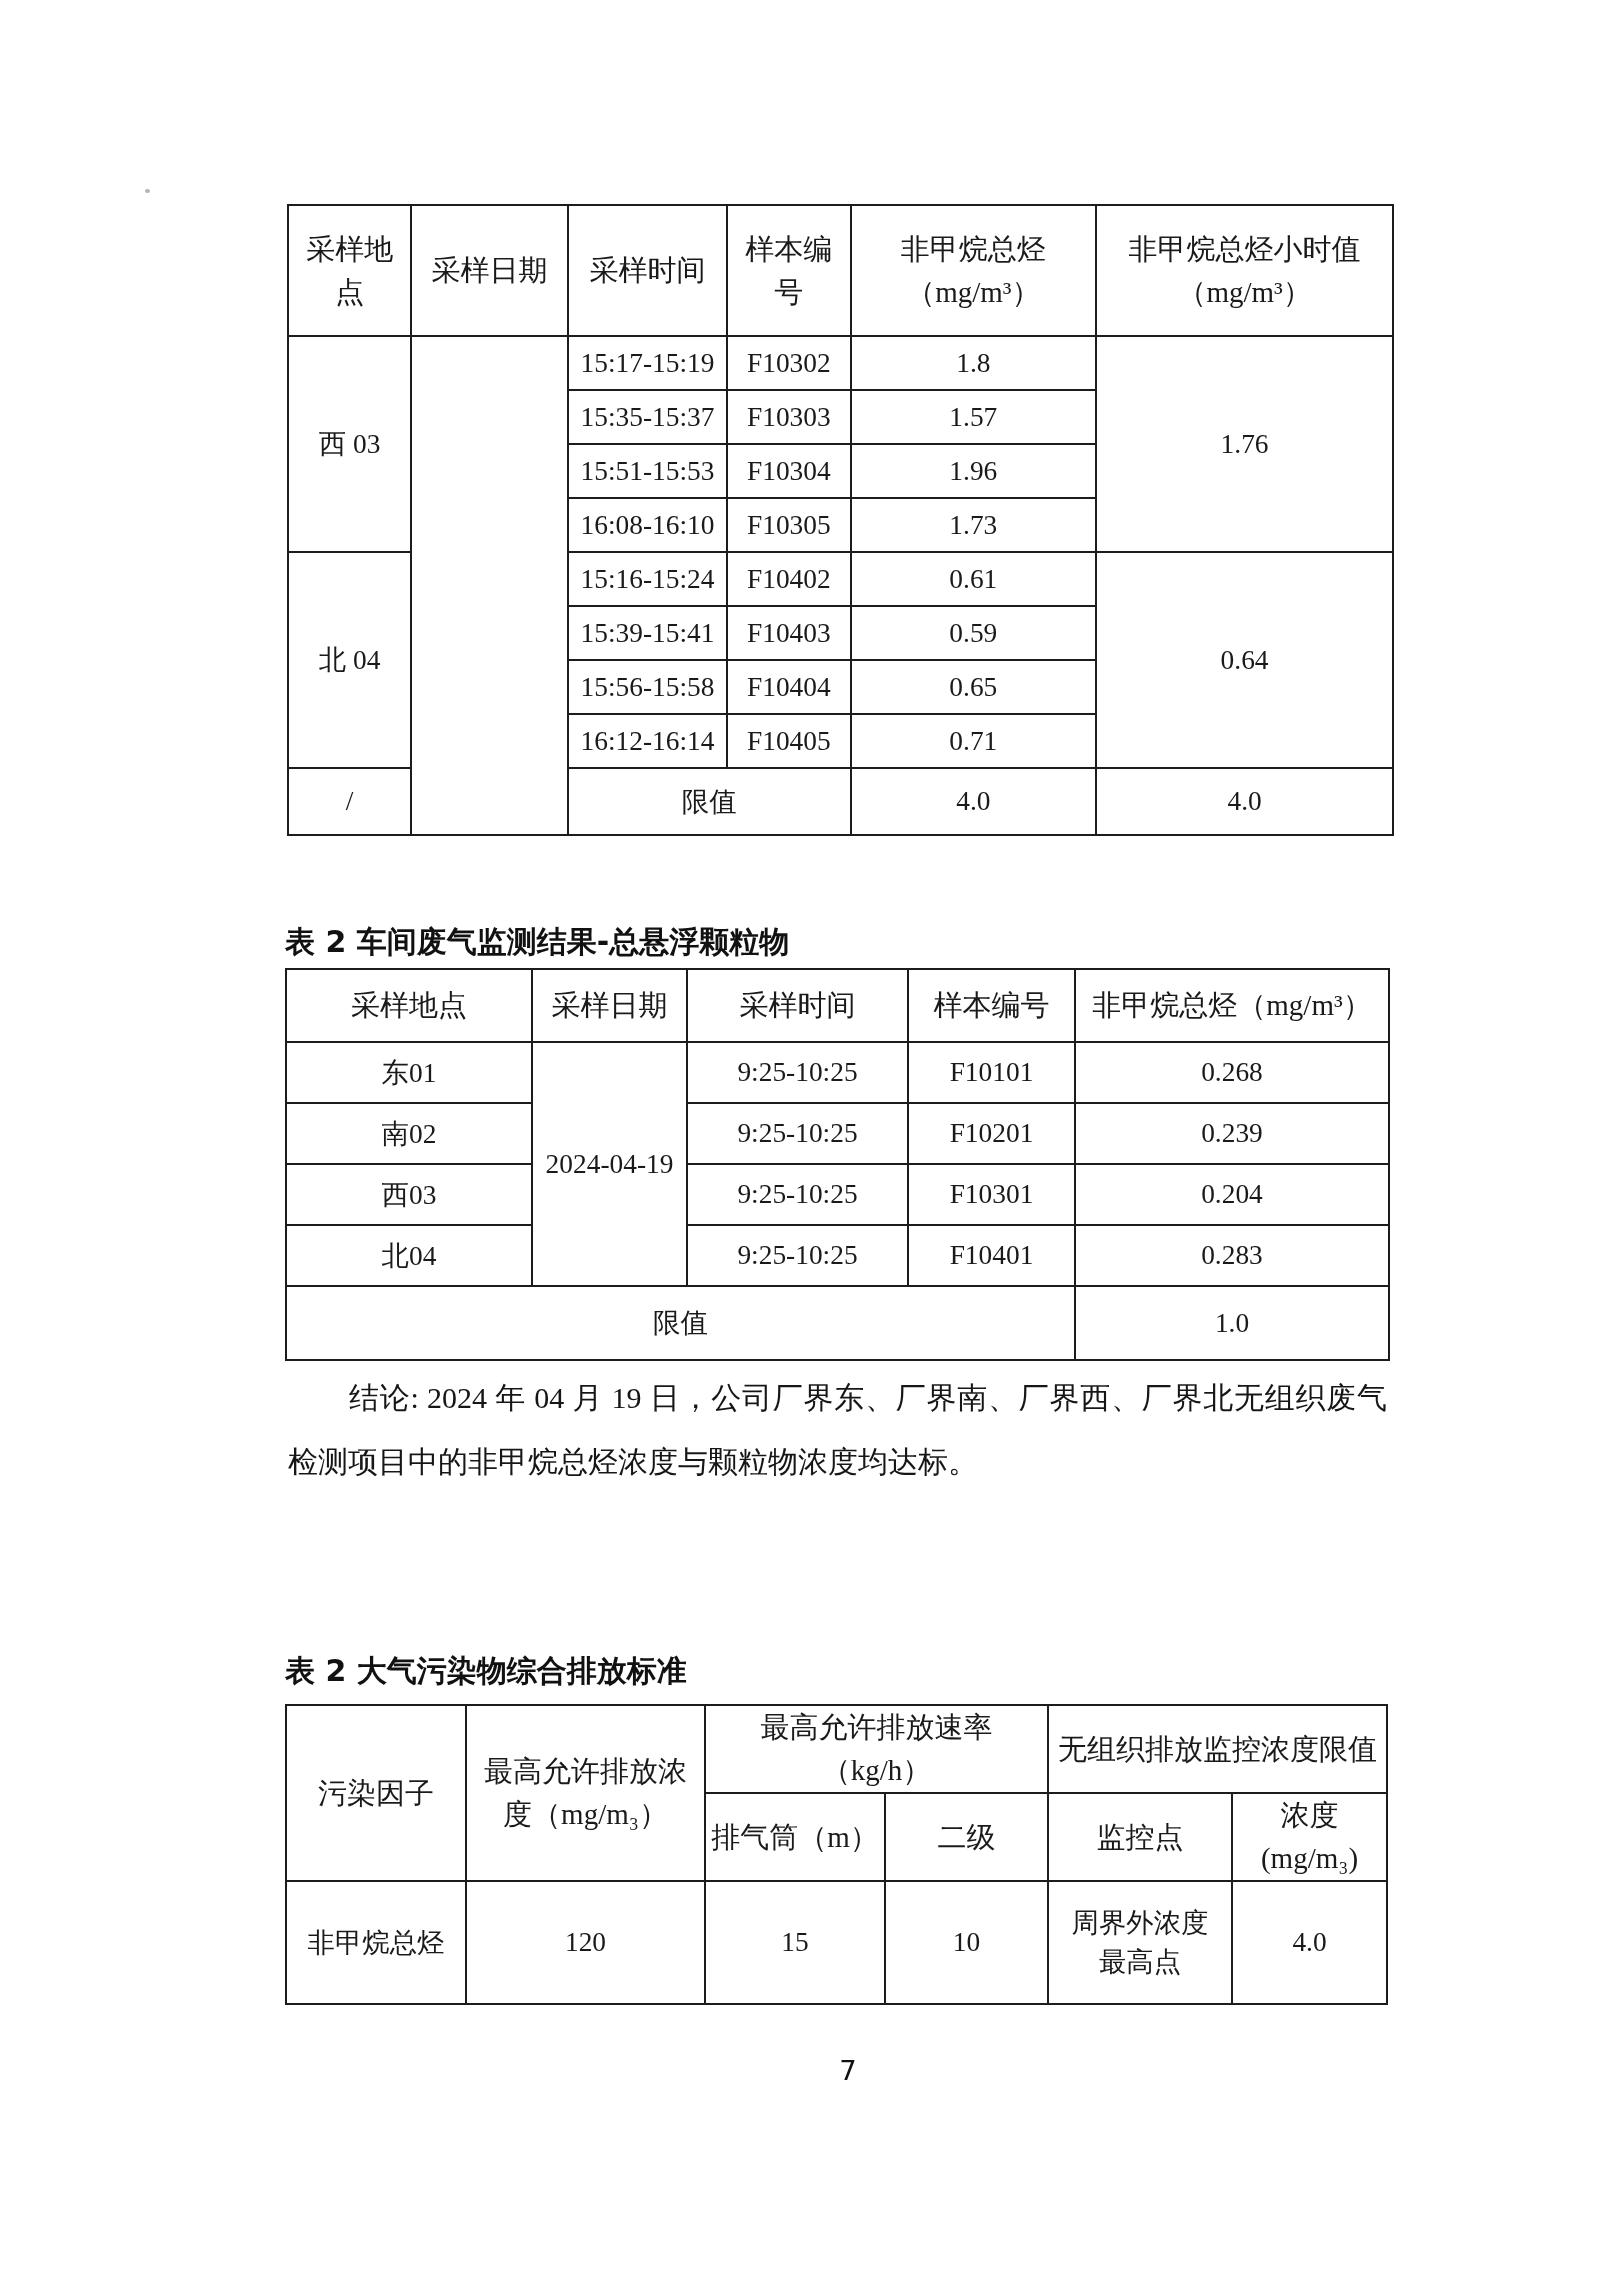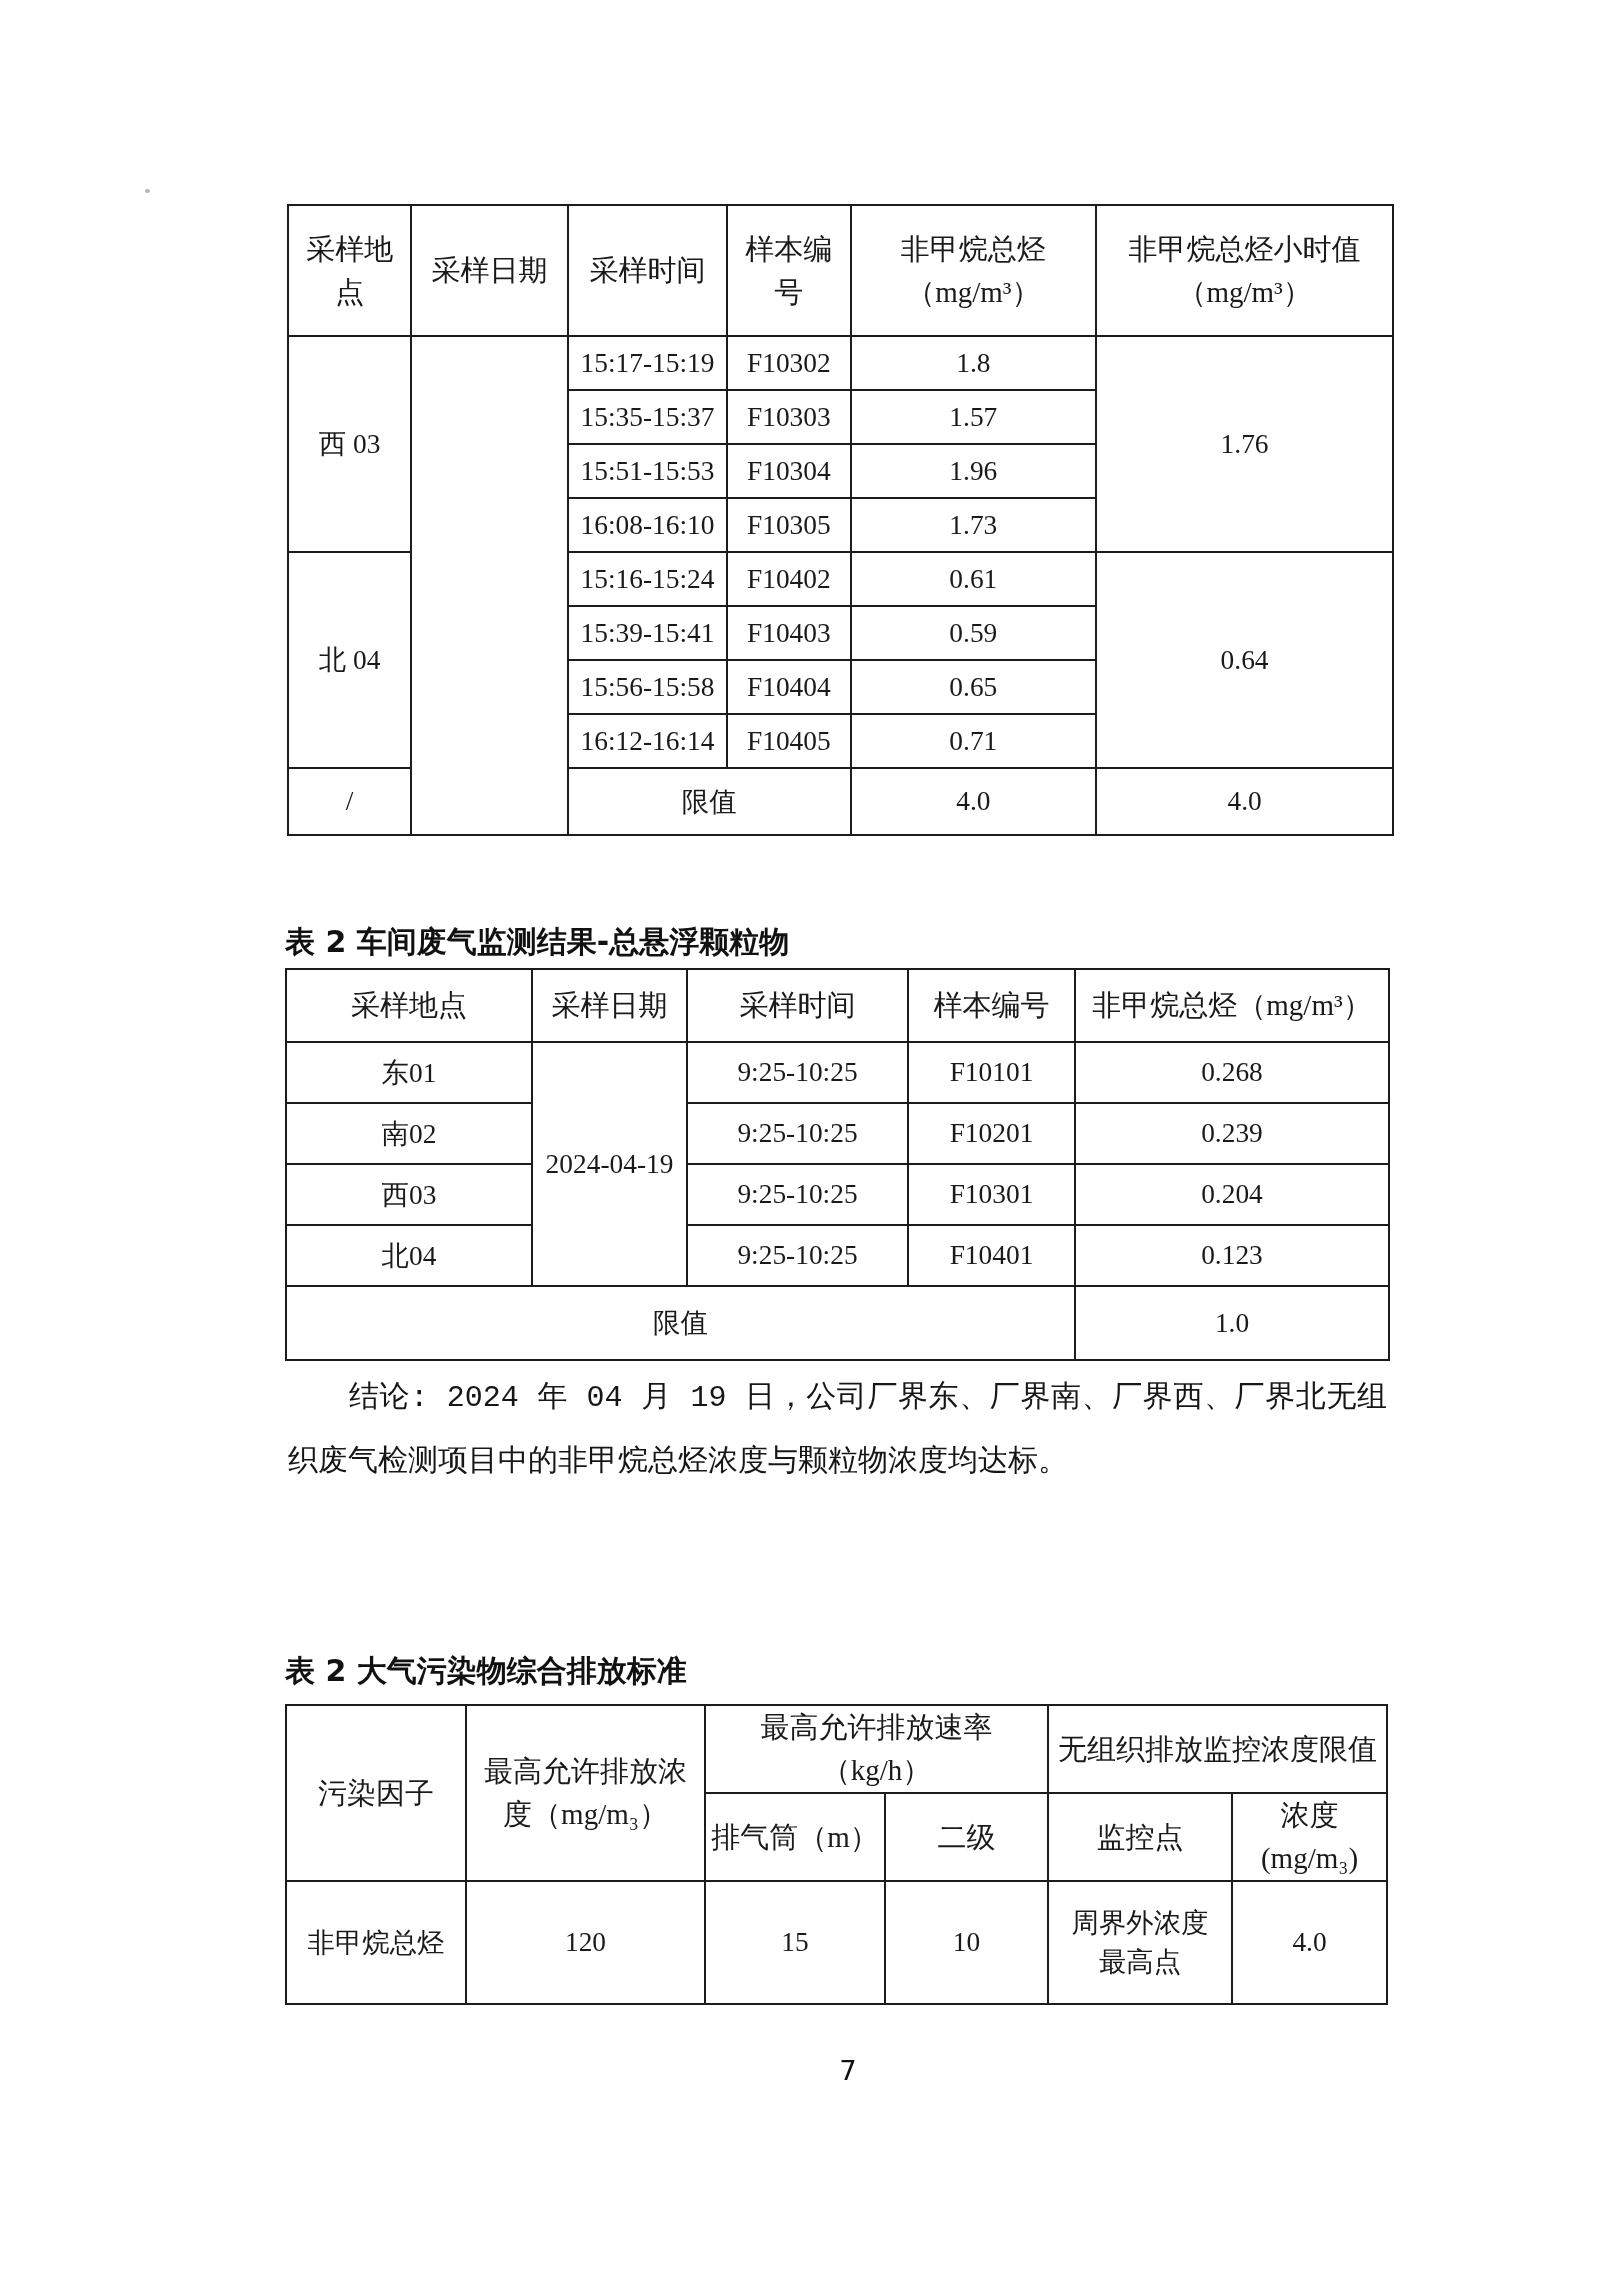--- a/index.html
+++ b/index.html
@@ -180,31 +180,31 @@
   <tr class="r62">
     <td class="cell">西03</td>
     <td class="cell">9:25-10:25</td>
     <td class="cell">F10301</td>
     <td class="cell">0.204</td>
   </tr>
   <tr class="r62">
     <td class="cell">北04</td>
     <td class="cell">9:25-10:25</td>
     <td class="cell">F10401</td>
-    <td class="cell">0.123</td>
+    <td class="cell">0.283</td>
   </tr>
   <tr class="r75 thick-top">
     <td class="cell" colspan="4">限值</td>
     <td class="cell">1.0</td>
   </tr>
 </tbody>
   </table>
 
 <div class="abs" style="left:288px;top:1366px;width:1099px;">
-  <div class="para" style="margin-bottom:12.7px;font-family:Liberation Mono, monospace;">结论: 2024 年 04 月 19 日，公司厂界东、厂界南、厂界西、厂界北无组织废气检测项目中的非甲烷总烃浓度与颗粒物浓度均达标。</div>
+  <div class="para" style="margin-bottom:12.7px;">结论: 2024 年 04 月 19 日，公司厂界东、厂界南、厂界西、厂界北无组织废气检测项目中的非甲烷总烃浓度与颗粒物浓度均达标。</div>
 </div>
 
 <div class="abs doc-title" style="left:285px;top:1651px;width:1102px;">表 2 大气污染物综合排放标准</div>
 
 <table class="abs" style="left:285px;top:1704px;width:1102px;">
   <colgroup>
     <col style="width:180px">
       <col style="width:239px">
       <col style="width:180px">
     <col style="width:163px">

